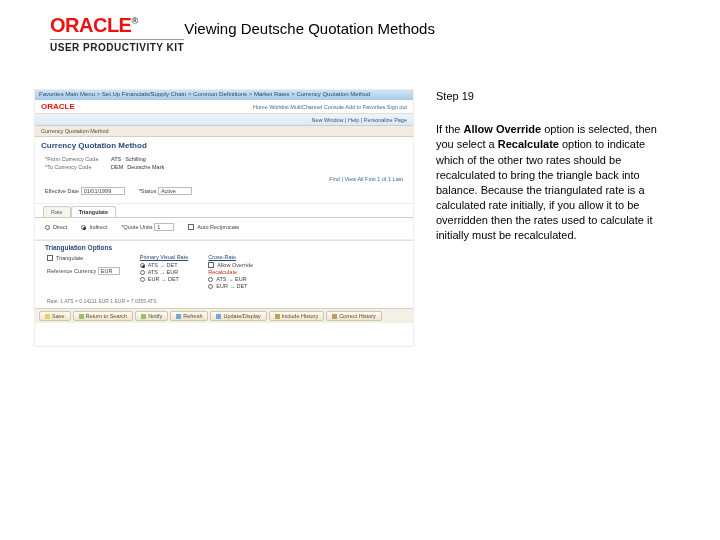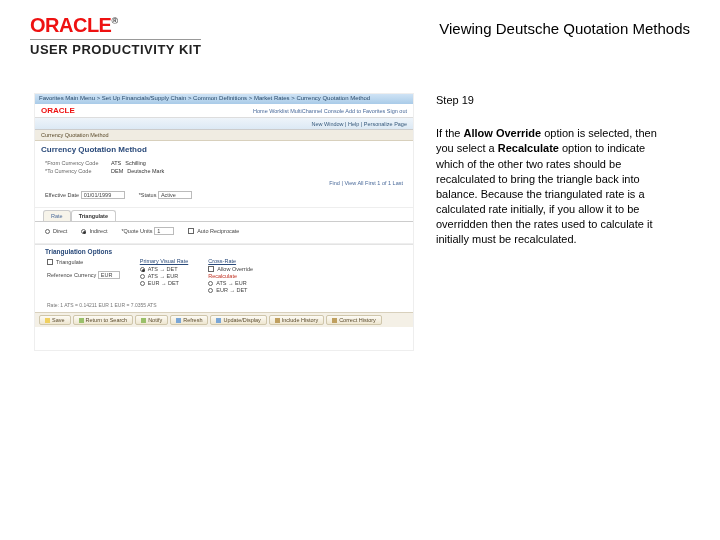--- a/index.html
+++ b/index.html
@@ -6,35 +6,36 @@
   body {
     width: 720px;
     height: 540px;
     font-family: Arial, Helvetica, sans-serif;
     background: #fff;
     position: relative;
     overflow: hidden;
   }
   .header {
     display: flex;
-    justify-content: space-between;
+    justify-content: flex-start;
     align-items: flex-start;
     padding: 14px 30px 6px 30px;
+    margin-left: 20px;
   }
   .logo-block { display: flex; flex-direction: column; }
   .oracle-logo {
     font-size: 20px;
     font-weight: bold;
     color: #e11;
     letter-spacing: -0.5px;
     font-family: Arial, sans-serif;
   }
   .oracle-logo .reg { font-size: 9px; vertical-align: super; color: #444; }
   .upk-sub {
-    font-size: 13px;
+    font-size: 10px;
     letter-spacing: 0.5px;
     color: #222;
     border-top: 1px solid #999;
     margin-top: 2px;
     padding-top: 2px;
     font-weight: 600;
   }
   .page-title {
     font-size: 15px;
     color: #000;

